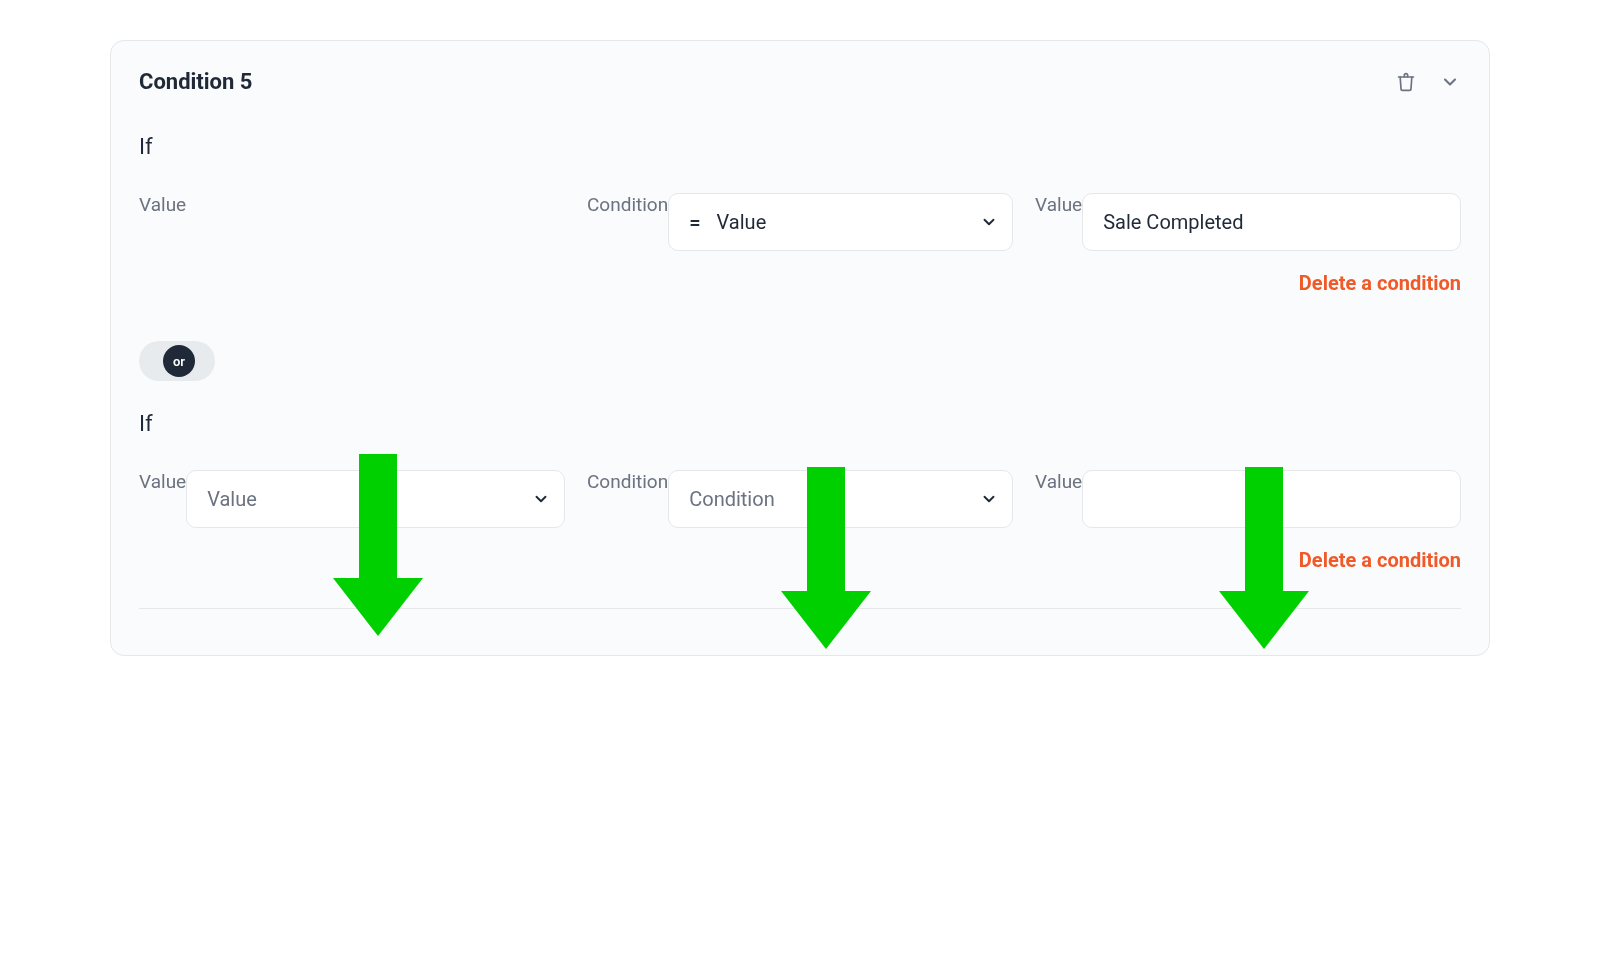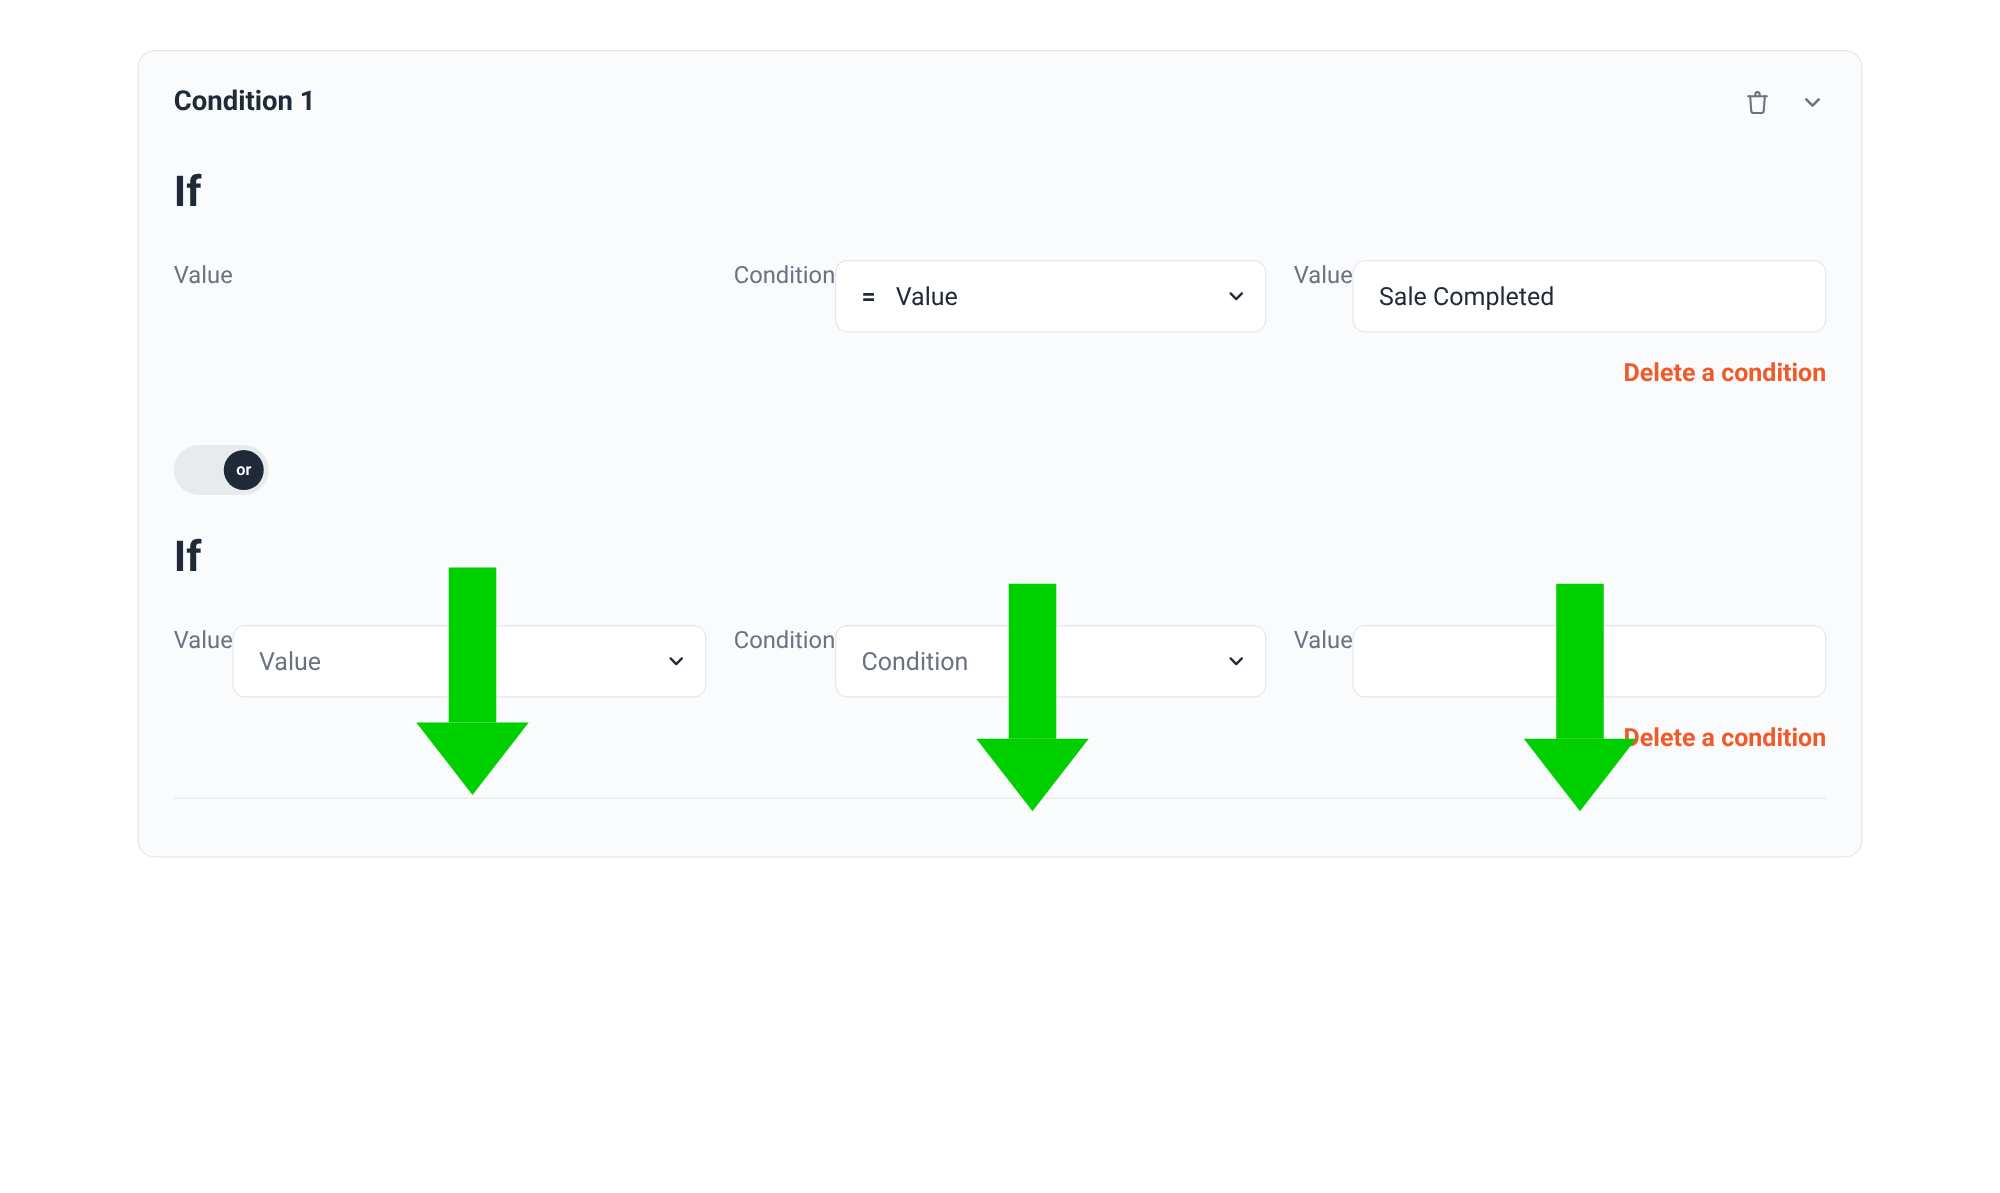--- a/index.html
+++ b/index.html
@@ -51,22 +51,22 @@
   .icon-btn {
     width: 22px;
     height: 22px;
     display: inline-flex;
     align-items: center;
     justify-content: center;
     cursor: pointer;
     color: var(--text-muted);
   }
   .if-title {
-    font-weight: 700;
-    font-size: 34px;
+    font-weight: 400;
+    font-size: 22px;
     color: var(--text-dark);
     margin: 0 0 34px 0;
   }
   .row {
     display: flex;
     gap: 22px;
     align-items: flex-start;
   }
   .col {
     flex: 1 1 0;
@@ -128,21 +128,21 @@
   .toggle {
     width: 76px;
     height: 40px;
     background: #e8ebee;
     border-radius: 999px;
     position: relative;
     cursor: pointer;
   }
   .toggle-thumb {
     position: absolute;
-    right: 4px;
+    right: 20px;
     top: 4px;
     width: 32px;
     height: 32px;
     border-radius: 50%;
     background: var(--dark-pill);
     color: #ffffff;
     display: flex;
     align-items: center;
     justify-content: center;
     font-size: 13px;
@@ -179,21 +179,21 @@
     border-top: 58px solid var(--arrow-green);
     margin: 0 auto;
   }
 </style>
 </head>
 <body>
 
 <div class="card">
 
   <div class="card-header">
-    <div class="card-title">Condition 1</div>
+    <div class="card-title">Condition 5</div>
     <div class="card-actions">
       <span class="icon-btn">
         <svg width="20" height="20" viewBox="0 0 24 24" fill="none" stroke="currentColor" stroke-width="2" stroke-linecap="round" stroke-linejoin="round">
           <polyline points="3 6 5 6 21 6"></polyline>
           <path d="M19 6l-1 14a2 2 0 0 1-2 2H8a2 2 0 0 1-2-2L5 6"></path>
           <path d="M10 6V4a2 2 0 0 1 2-2h0a2 2 0 0 1 2 2v2"></path>
         </svg>
       </span>
       <span class="icon-btn">
         <svg width="20" height="20" viewBox="0 0 24 24" fill="none" stroke="currentColor" stroke-width="2.5" stroke-linecap="round" stroke-linejoin="round">

